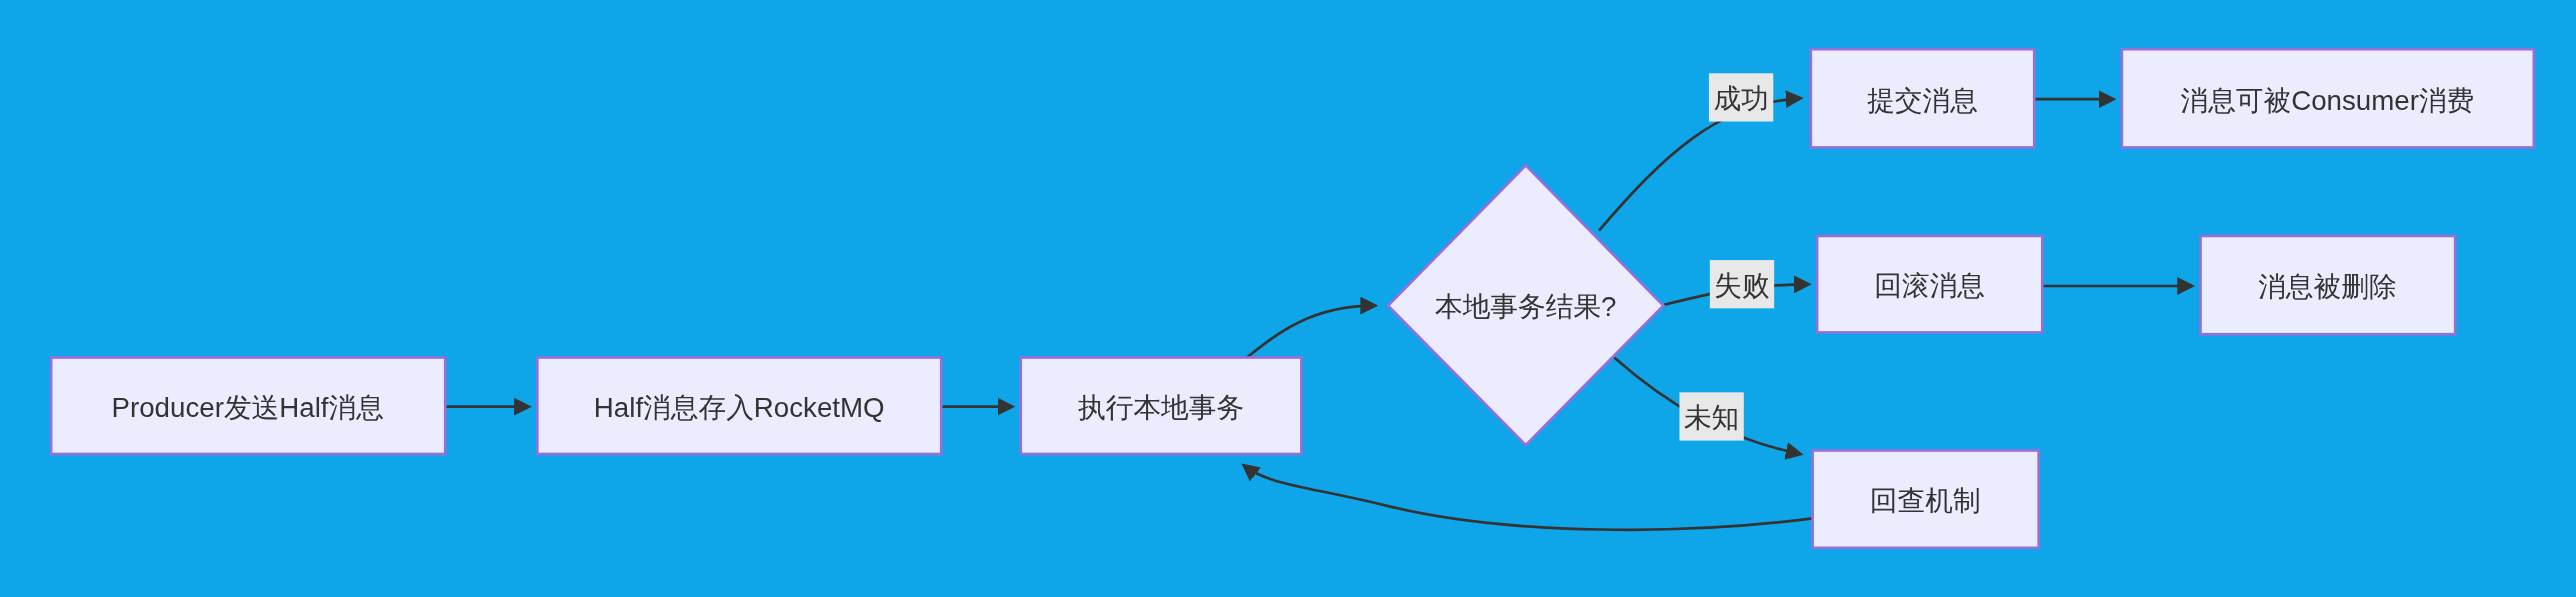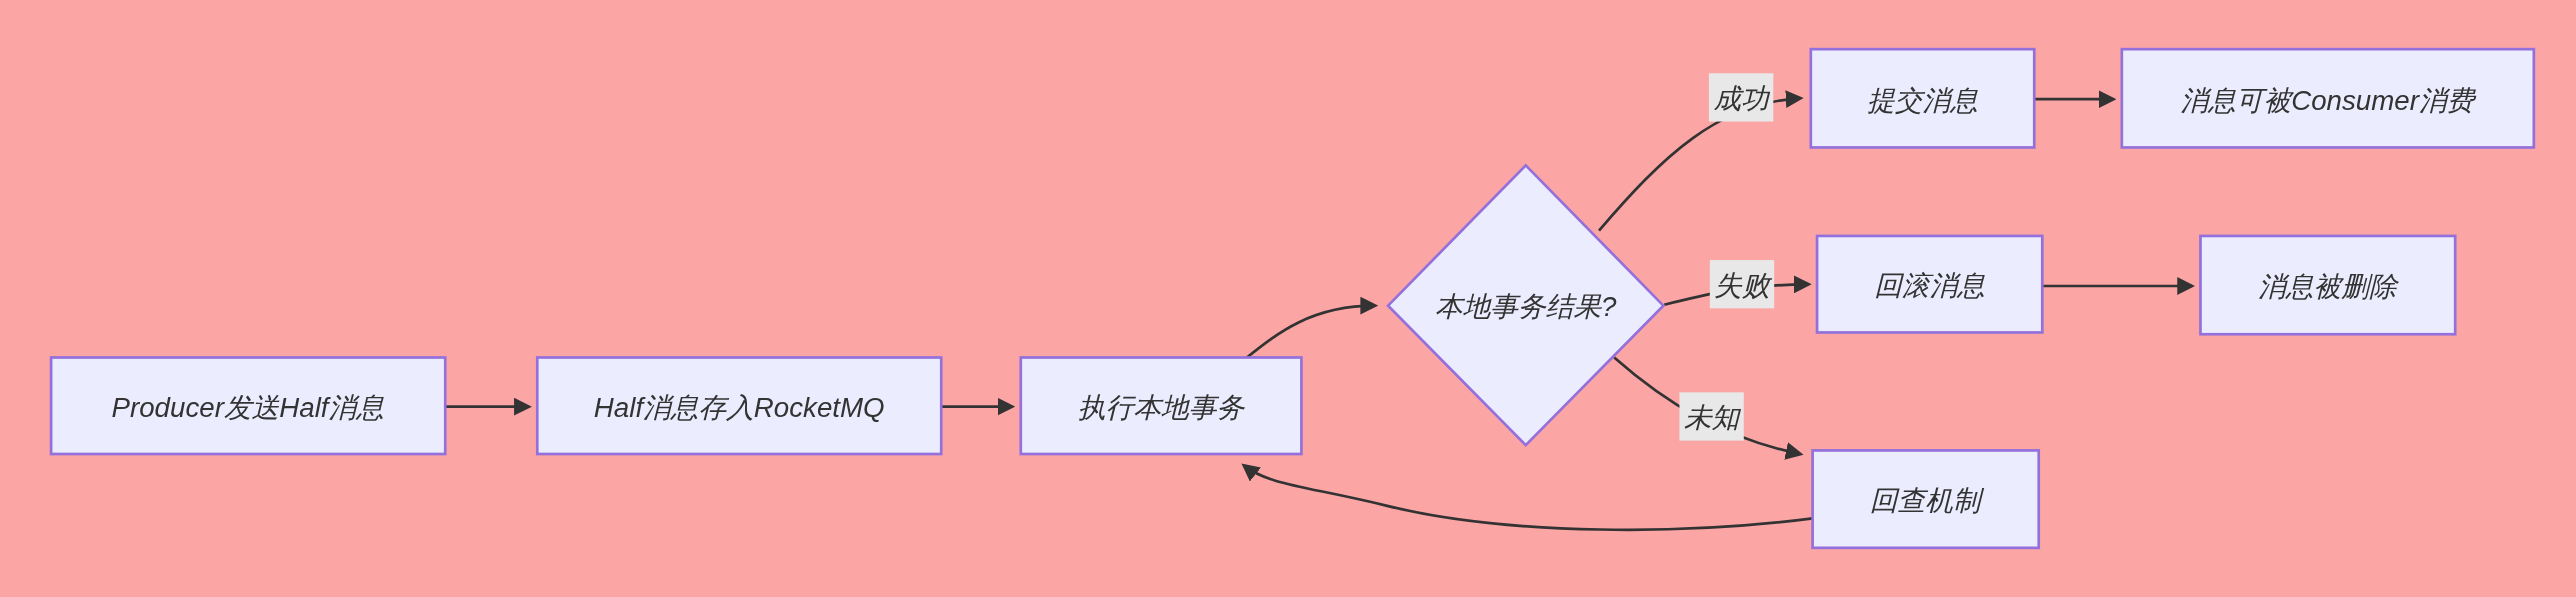--- a/index.html
+++ b/index.html
@@ -3,23 +3,22 @@
 <meta charset="utf-8">
 <style>
   html, body {
     margin: 0;
     padding: 0;
     background: #ffffff;
   }
   .canvas-wrap {
     width: 2576px;
     height: 597px;
-    background: #fca5a5;
+    background: #0ea5e9;
     overflow: hidden;
-    font-style: italic;
   }
   svg {
     display: block;
   }
   svg text {
     font-family: "Liberation Sans", "DejaVu Sans", sans-serif;
     font-size: 31px;
     fill: var(--text, #333333);
     text-anchor: middle;
     dominant-baseline: central;

